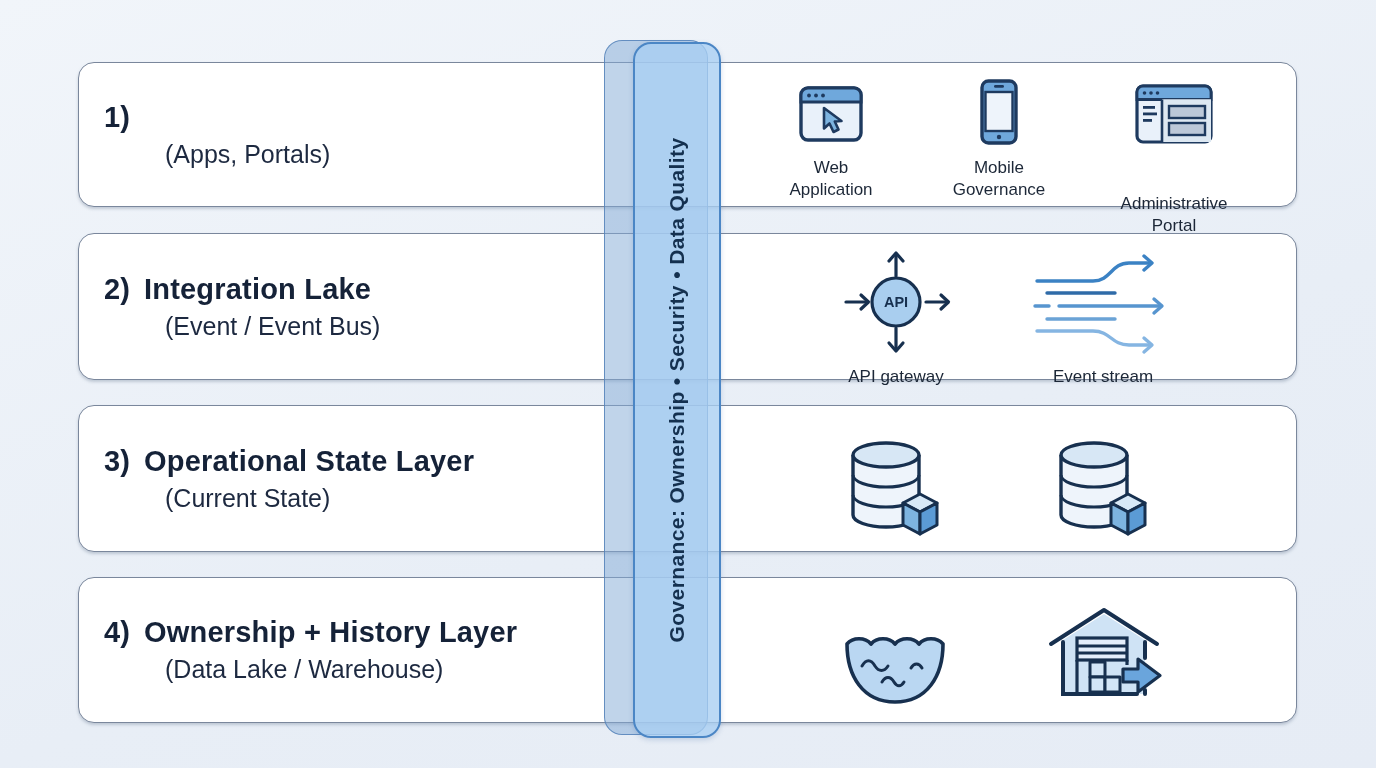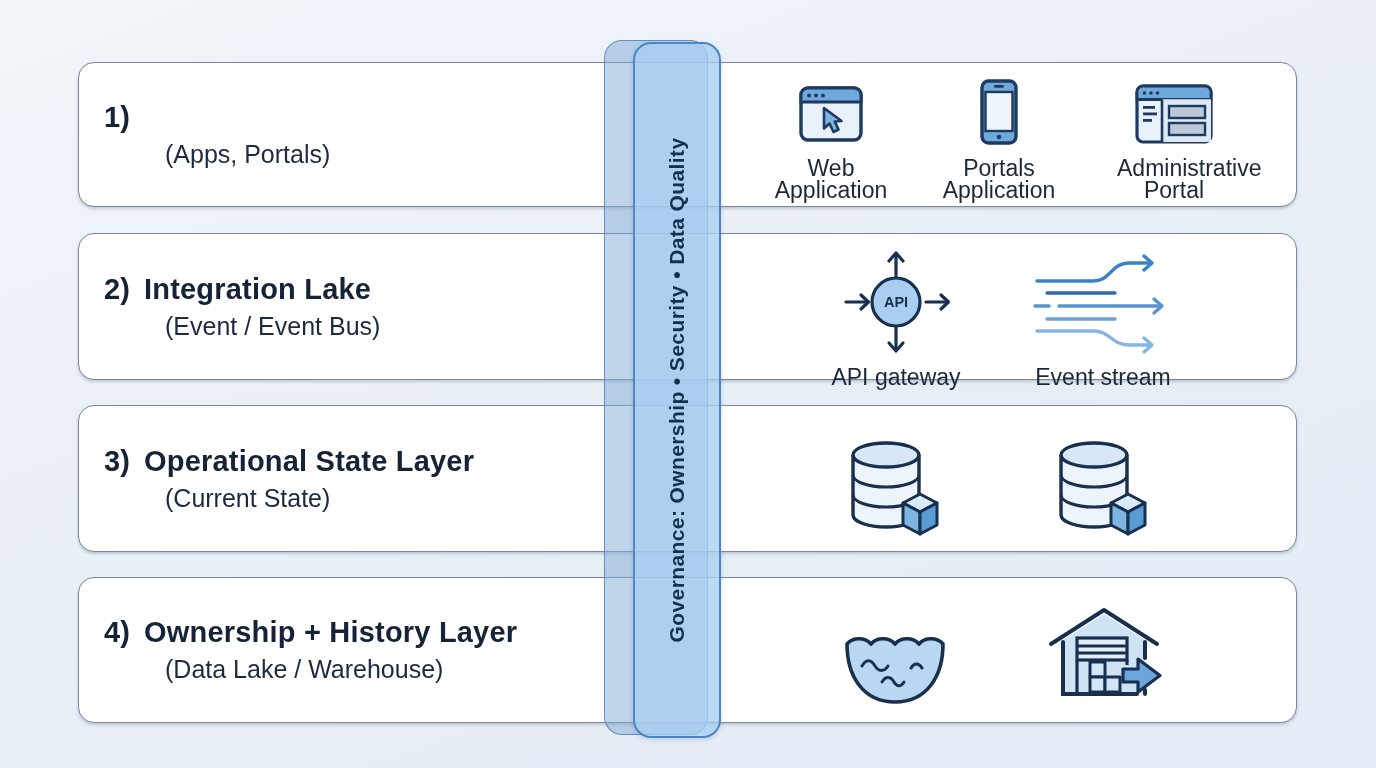--- a/index.html
+++ b/index.html
@@ -38,21 +38,21 @@
     margin-left:61px; margin-top:3px;
     font-size:25px; font-weight:400; color:#1d2940; line-height:33px;
   }
 
   
   .icon-group {
     position:absolute; display:flex; flex-direction:column; align-items:center;
   }
   .icon-box { display:flex; align-items:center; justify-content:center; }
   .icon-label {
-    font-size:23px; color:#1c2737; text-align:center; line-height:22px; margin-top:8px;
+    font-size:17px; color:#1c2737; text-align:center; line-height:22px; margin-top:8px;
   }
   .w150 { width:150px; } .w170 { width:170px; }
   .lbl-narrow { width:114px; }
 
   .plain-icon { position:absolute; }
 
   
   .gov-back {
     position:absolute; left:604px; top:40px; width:104px; height:695px;
     border-radius:18px;
@@ -108,24 +108,24 @@
 
     <div class="icon-group w150" style="left:845px; top:12px;">
       <div class="icon-box" style="height:74px;">
         <svg width="40" height="68" viewBox="0 0 40 68">
           <rect x="3" y="3" width="34" height="62" rx="6.5" fill="#6fa8dc" stroke="#1e3a5f" stroke-width="3.4"></rect>
           <rect x="6.5" y="14" width="27" height="39" fill="#eef4fb" stroke="#1e3a5f" stroke-width="2.4"></rect>
           <rect x="15" y="7" width="10" height="2.8" rx="1.4" fill="#1e3a5f"></rect>
           <circle cx="20" cy="59" r="2.2" fill="#1e3a5f"></circle>
         </svg>
       </div>
-      <div class="icon-label lbl-narrow">Portals Application</div>
-    </div>
-
-    <div class="icon-group w150" style="left:1020px; top:16px;">
+      <div class="icon-label lbl-narrow">Mobile Governance</div>
+    </div>
+
+    <div class="icon-group w150" style="left:1020px; top:16px;gap:36px;">
       <div class="icon-box" style="height:70px;">
         <svg width="80" height="62" viewBox="0 0 80 62">
           <rect x="3" y="3" width="74" height="56" rx="6" fill="#e9f1fa" stroke="#1e3a5f" stroke-width="3.2"></rect>
           <path d="M3 16.5 v-7.5 a6 6 0 0 1 6 -6 h62 a6 6 0 0 1 6 6 v7.5 z" fill="#6fa8dc" stroke="#1e3a5f" stroke-width="2.8"></path>
           <circle cx="10.5" cy="10" r="1.8" fill="#1e3a5f"></circle>
           <circle cx="17" cy="10" r="1.8" fill="#1e3a5f"></circle>
           <circle cx="23.5" cy="10" r="1.8" fill="#1e3a5f"></circle>
           <rect x="28" y="16.5" width="49" height="42.5" fill="#dde8f2"></rect>
           <path d="M77 16.5 v36.5 a6 6 0 0 1 -6 6 h-43 v-42.5 z" fill="#dde8f2"></path>
           <line x1="28" y1="16.5" x2="28" y2="59" stroke="#1e3a5f" stroke-width="2.6"></line>

